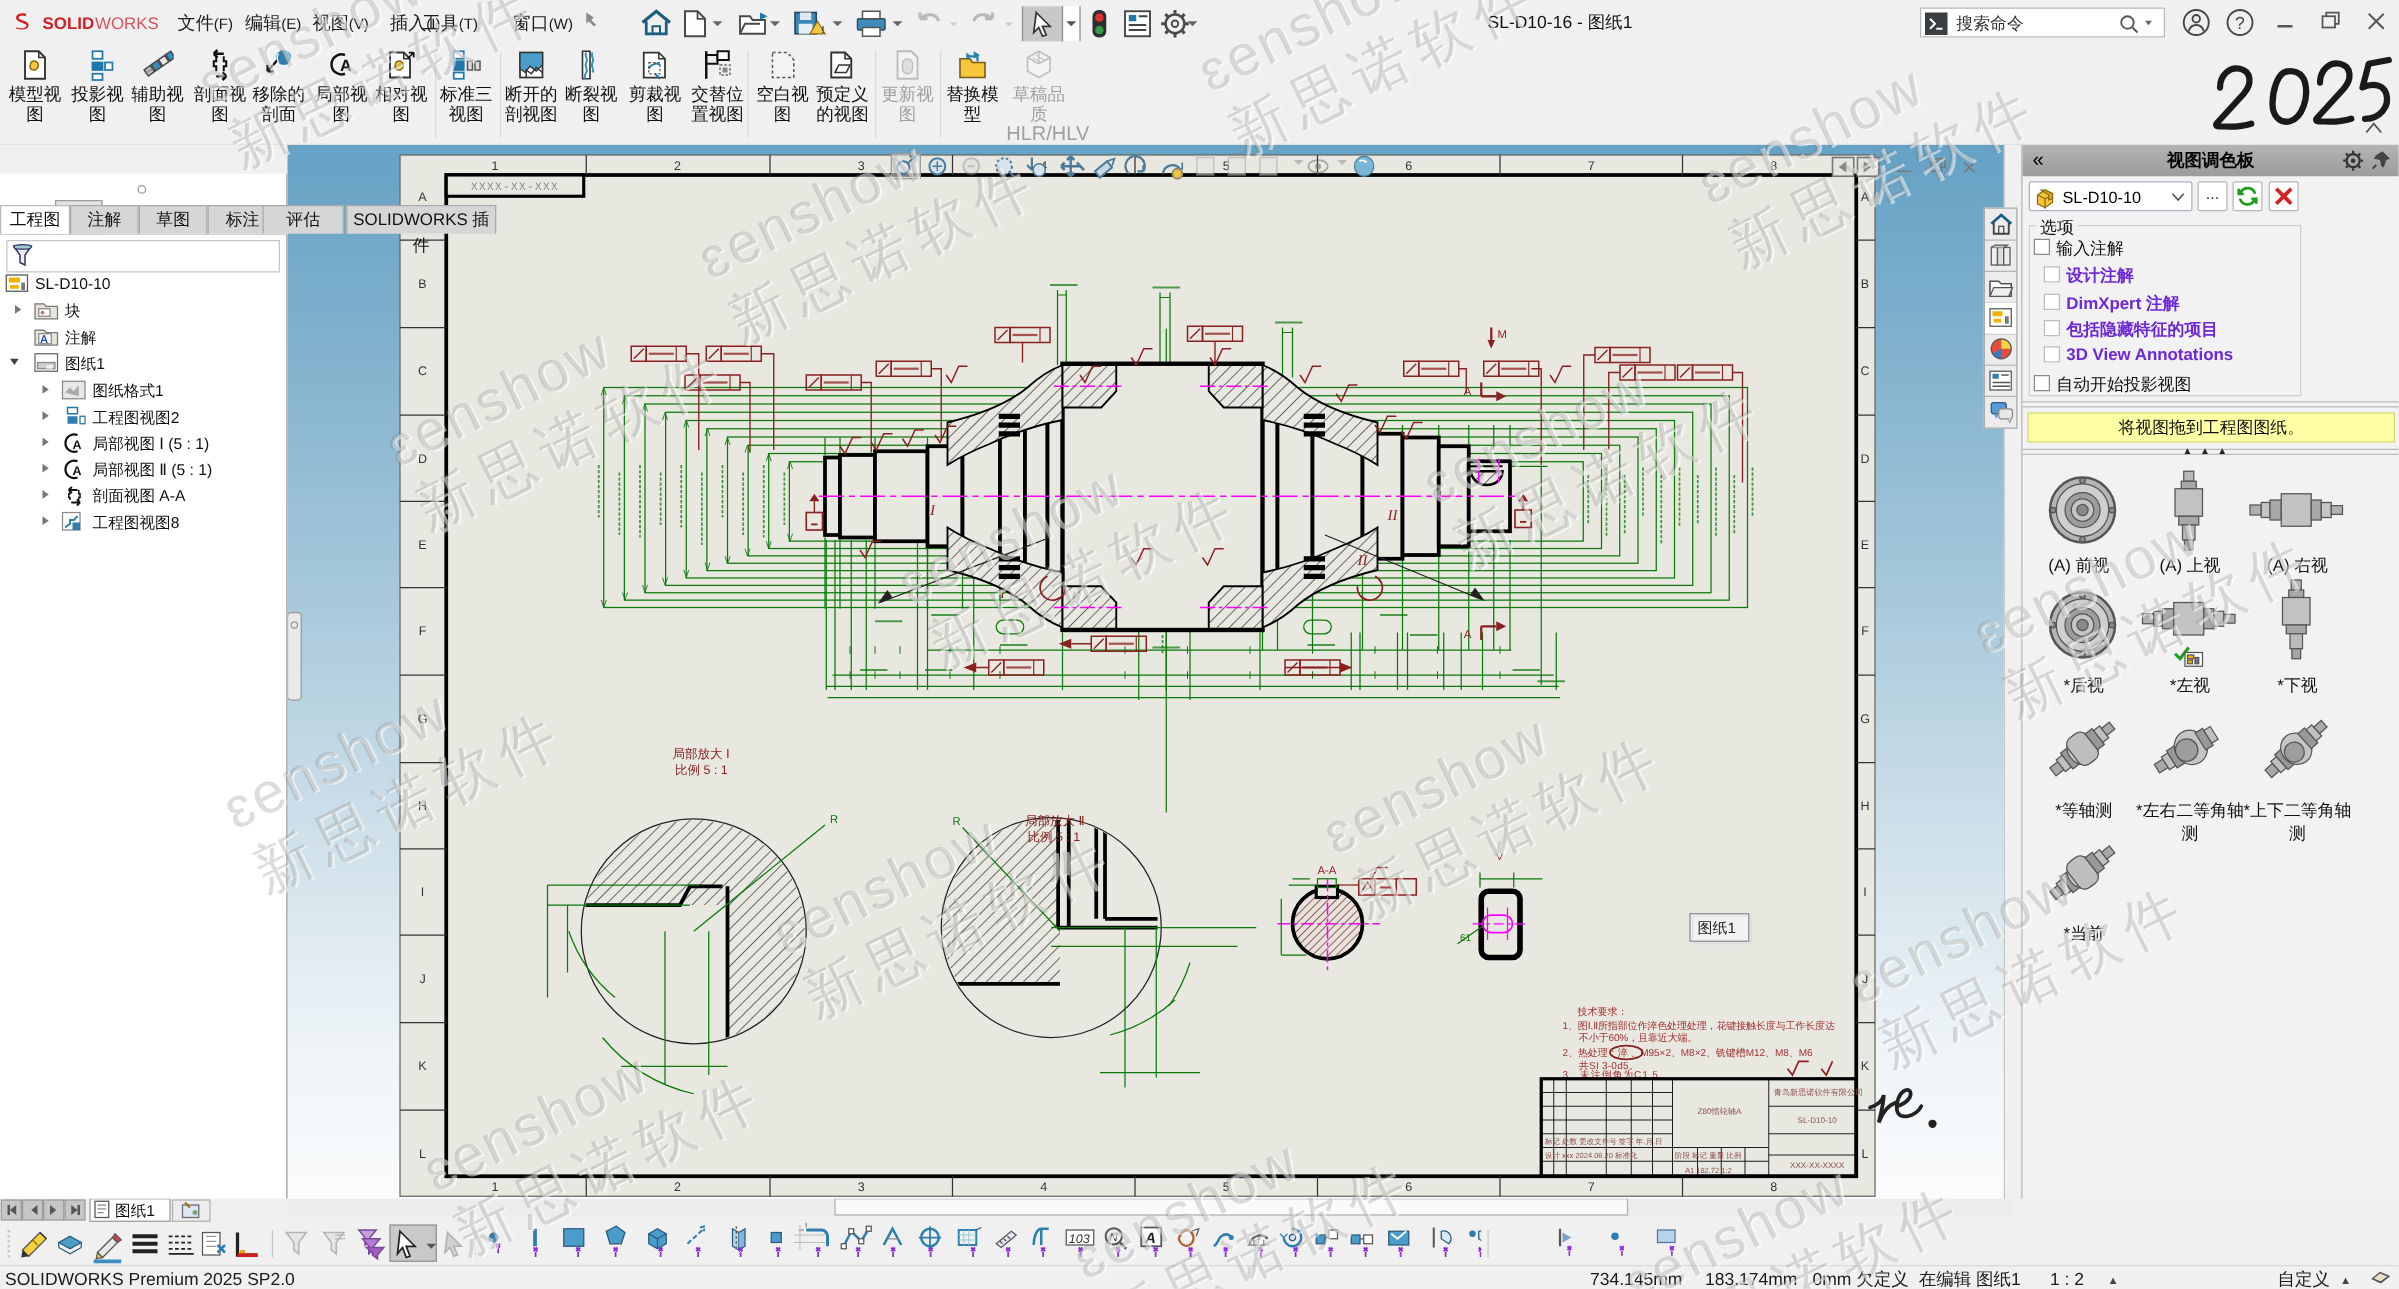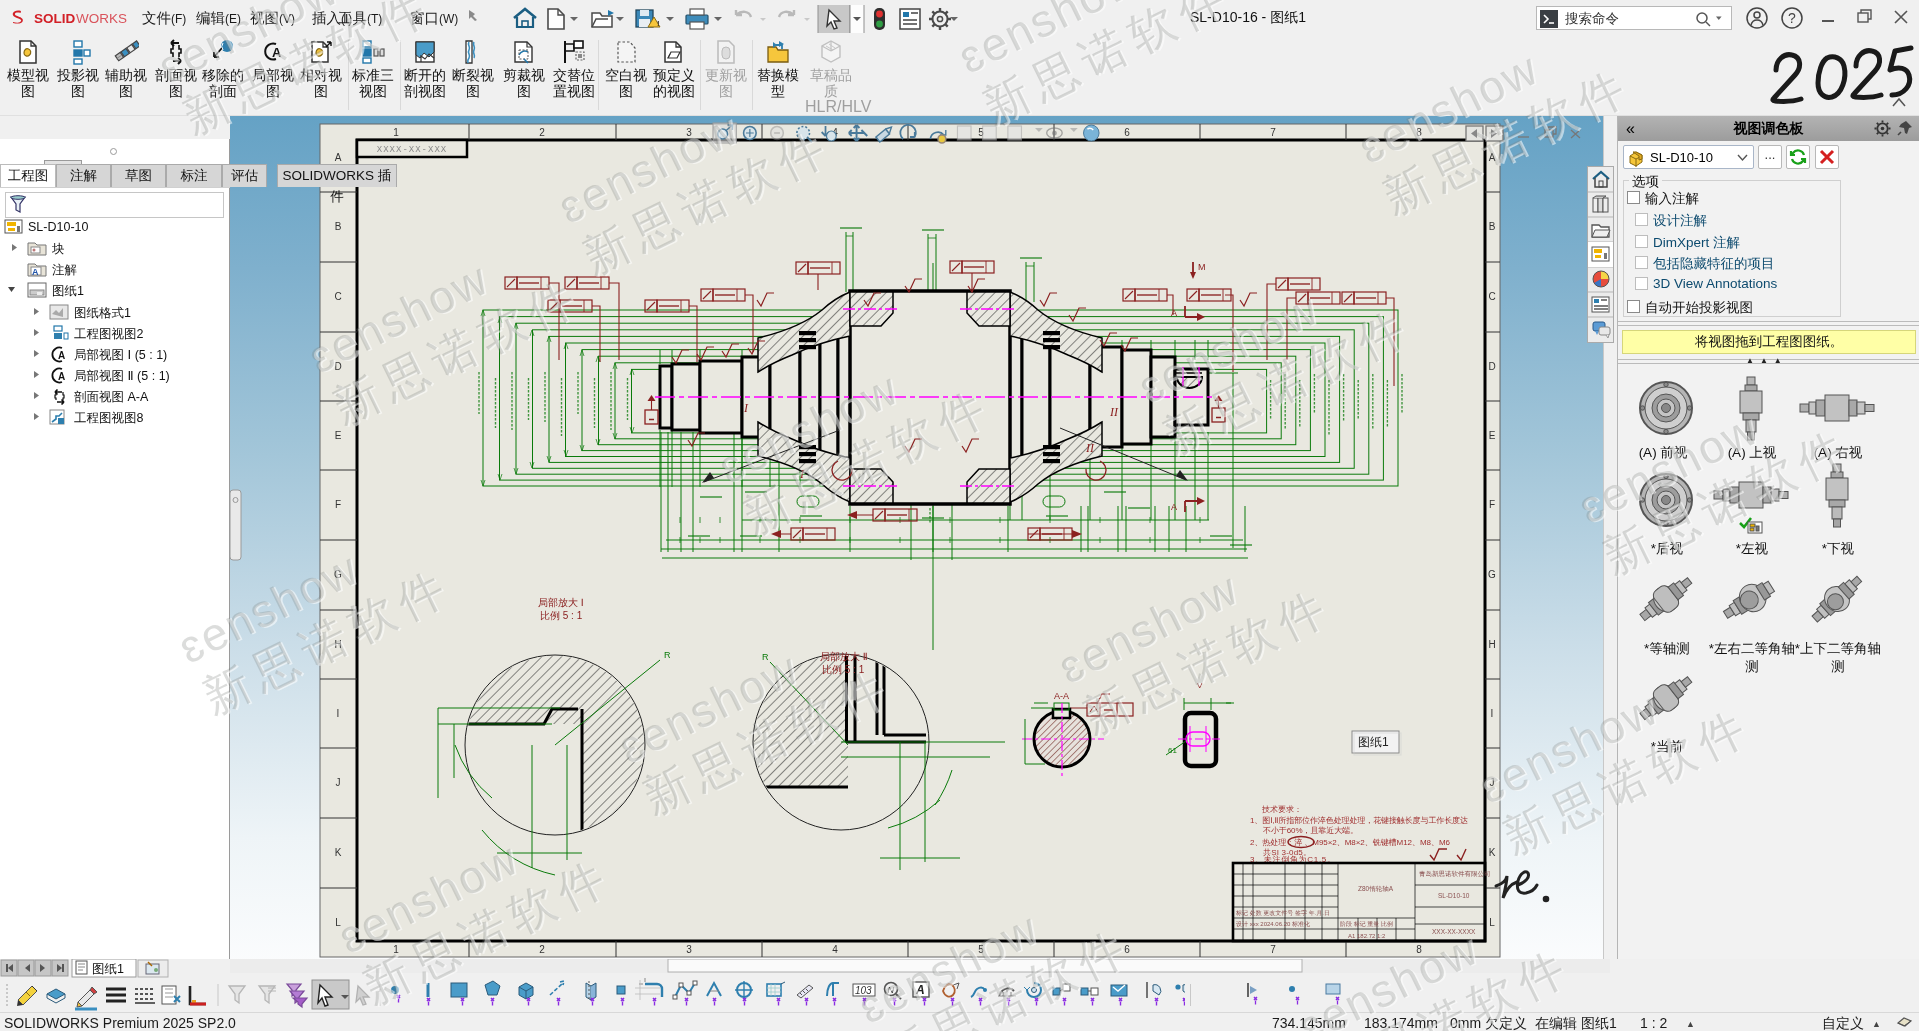--- a/index.html
+++ b/index.html
@@ -20,21 +20,21 @@
 .tab.active{background:#fff;border-color:#bbb;z-index:3;}
 
 #lpanel{left:0;top:139px;width:230px;height:820px;background:#fff;border-right:1px solid #9a9a9a;}
 
 #canvas{left:230px;top:116px;width:1387px;height:849px;background:linear-gradient(180deg,#65a2c5 0%,#7fb0cd 18%,#a3c6d9 40%,#cadde8 62%,#eef4f7 85%,#fbfcfd 100%);}
 
 #rpanel{left:1617px;top:116px;width:302px;height:897px;background:#f2f2f2;border-left:1px solid #b5b5b5;}
 #rphead{position:absolute;left:0;top:0;width:301px;height:25px;background:linear-gradient(#b3b3b3,#9c9c9c);color:#000;font-size:14px;font-weight:bold;text-align:center;line-height:25px;}
 .chk{position:absolute;width:13px;height:13px;background:#fff;border:1px solid #8a8a8a;}
 .rlabel{position:absolute;font-size:13.5px;color:#111;white-space:nowrap;}
-.rlabel.dis{color:#0c4a6e;}
+.rlabel.dis{color:#6d28d9;font-weight:bold;}
 .vlabel{position:absolute;font-size:13.5px;color:#111;text-align:center;white-space:nowrap;}
 
 #sheetrow{left:0;top:959px;width:1919px;height:19px;background:#f0f0f0;}
 #btoolbar{left:0;top:978px;width:1919px;height:34px;background:#f0f0f0;font-style:italic;}
 #statusbar{left:0;top:1012px;width:1919px;height:19px;background:#f0f0f0;border-top:1px solid #d8d8d8;font-size:14px;color:#1a1a1a;}
 .st{position:absolute;top:2px;white-space:nowrap;}
 
 .wm{position:absolute;transform:rotate(-26deg);color:rgba(120,122,120,0.26);text-shadow:1.5px 1.5px 0 rgba(255,255,255,0.55);font-size:46px;letter-spacing:2px;white-space:nowrap;z-index:50;pointer-events:none;line-height:56px;}
 </style></head>
 <body>
@@ -849,21 +849,21 @@
 
 </svg>
 
 <div class="abs" style="left:1603px;top:116px;width:14px;height:849px;background:#f0f0f0;border-left:1px solid #c8c8c8;z-index:3"></div>
 
 <div class="abs" id="tabrow" style="z-index:5">
   <div class="tab active" style="left:0;width:56px">工程图</div>
   <div class="tab" style="left:56px;width:55px">注解</div>
   <div class="tab" style="left:111px;width:55px">草图</div>
   <div class="tab" style="left:166px;width:56px">标注</div>
-  <div class="tab" style="left:222px;width:45px">评估</div>
+  <div class="tab" style="left:210px;width:65px">评估</div>
   <div class="tab" style="left:277px;width:120px">SOLIDWORKS 插件</div>
 </div>
 
 <div class="abs" id="lpanel" style="z-index:4">
   <circle class="abs" style="left:110px;top:9px;width:7px;height:7px;border:1px solid #9a9a9a;border-radius:50%;"></circle>
 
   <div class="abs" style="left:8px;top:23px;width:30px;height:25px;border-bottom:1px solid #ccc">
     <svg width="22" height="20" style="margin:2px 4px" viewBox="0 0 22 20">
           <rect x="1" y="1" width="20" height="15" fill="#fff" stroke="#555" stroke-width="1.3"></rect>
           <rect x="3" y="3" width="10" height="4" fill="#f0b400"></rect>

